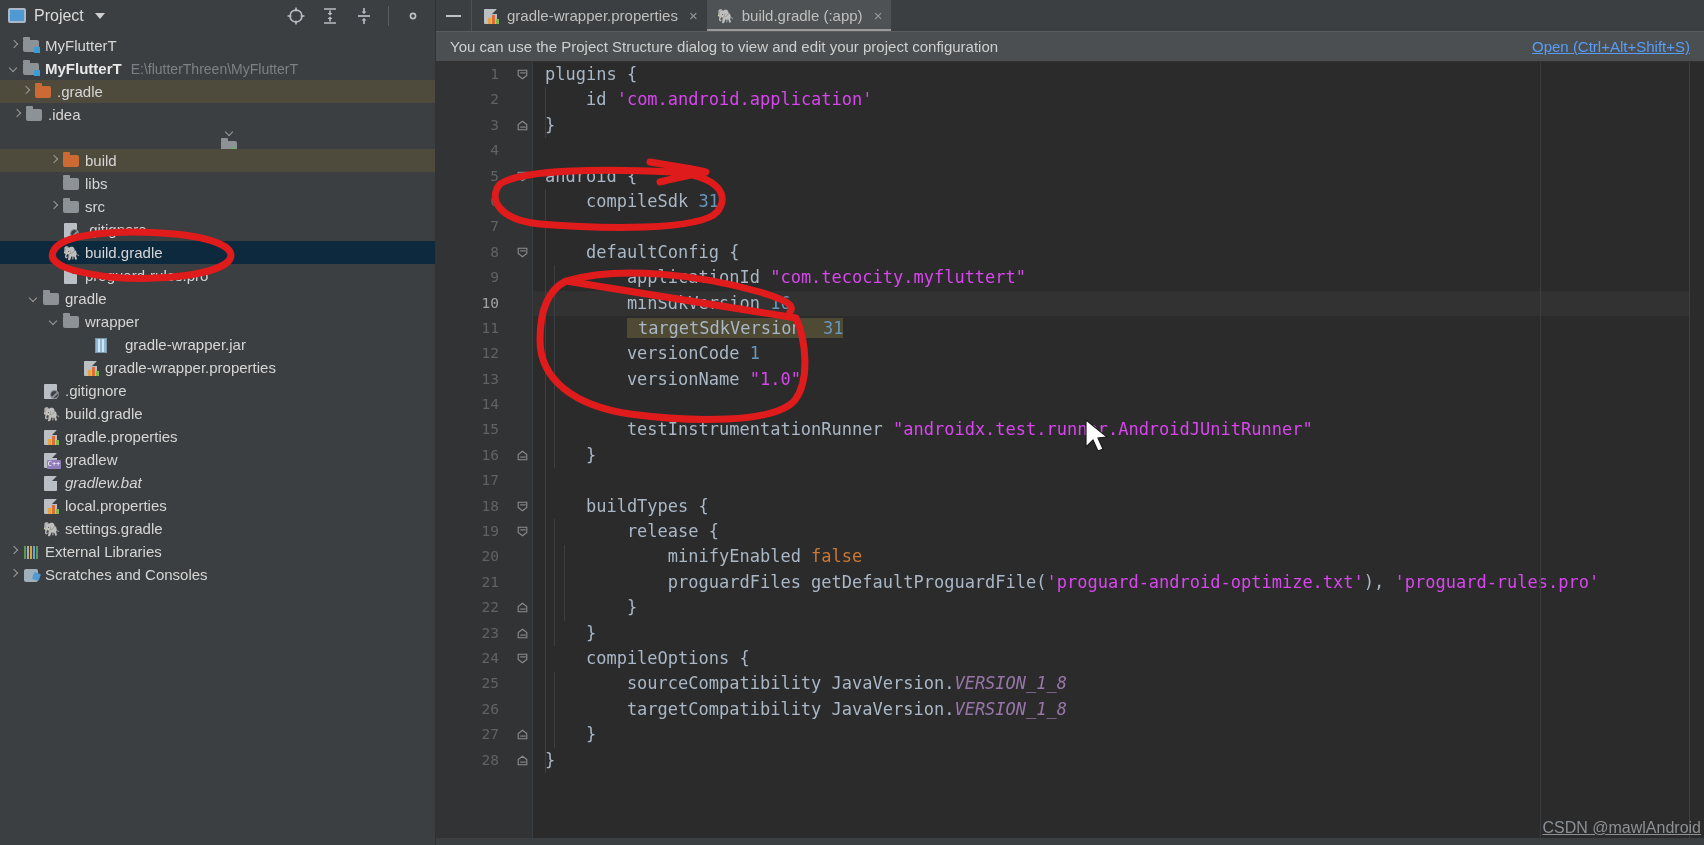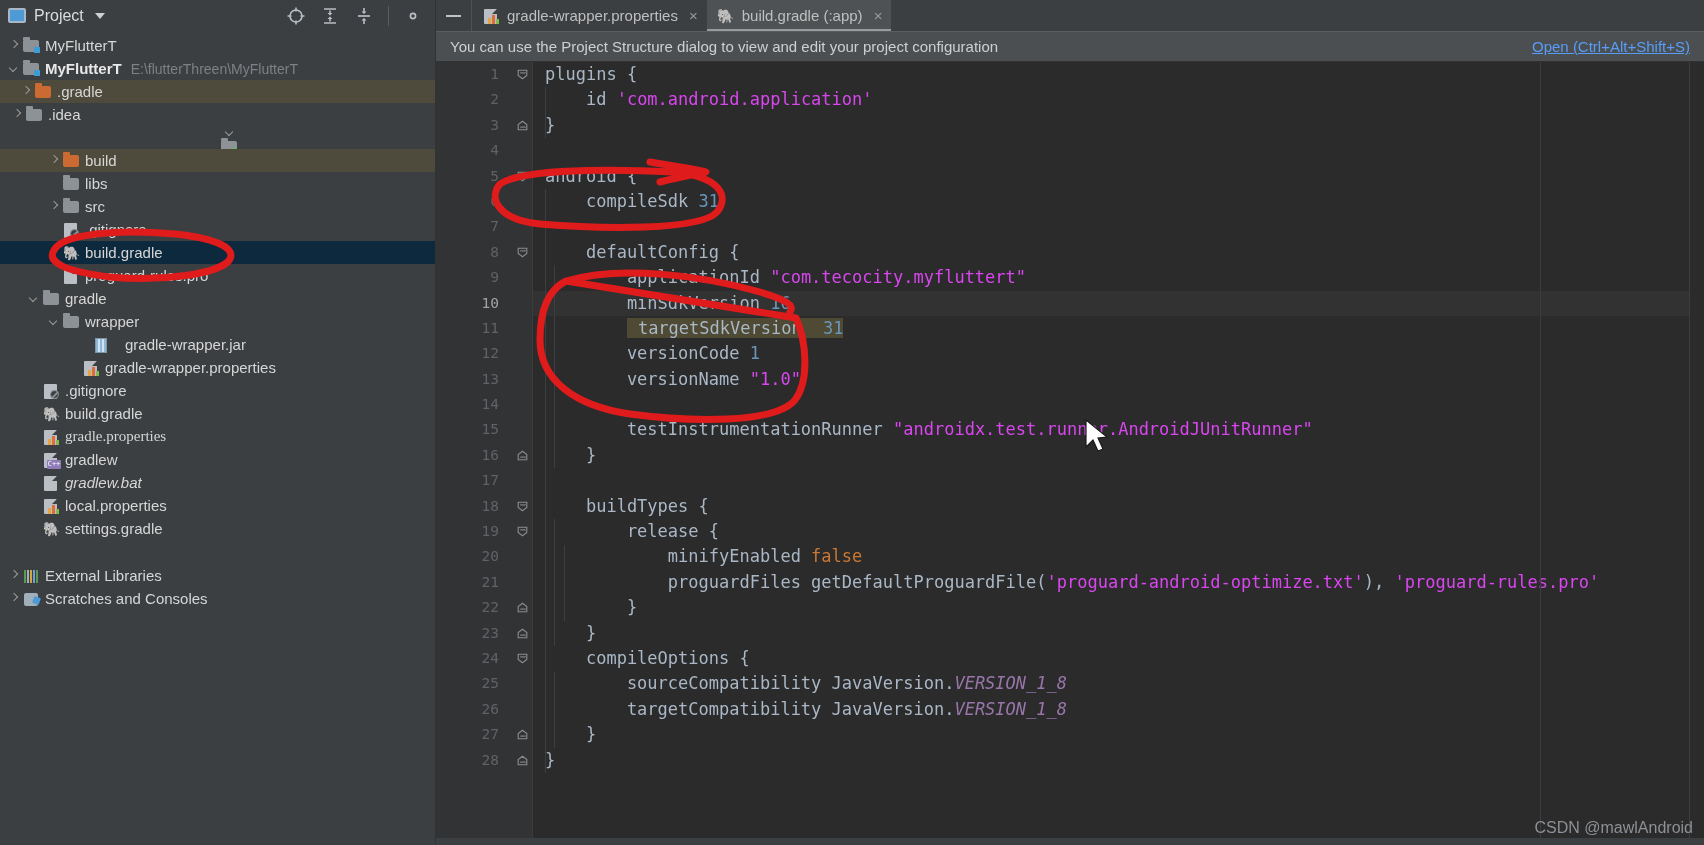--- a/index.html
+++ b/index.html
@@ -99,21 +99,21 @@
   .p{color:#9876aa;font-style:italic;}
   .t{color:#a9b7c6;}
   .hlv{background:#4e4a34;padding-left:11px;}
 
   .scroll-right{position:absolute;top:0;bottom:0;right:0;width:14px;background:#2b2b2b;border-left:1px solid #3c3f41;}
   .vsep{position:absolute;top:0;bottom:0;right:163px;width:1px;background:#3a3d3f;}
 
   
   .annot{position:absolute;left:0;top:0;width:1704px;height:845px;pointer-events:none;}
 
-  .watermark{position:absolute;right:11px;bottom:8px;font-size:16px;color:#8d9094;font-family:"Liberation Sans",sans-serif;}
+  .watermark{position:absolute;right:3px;bottom:8px;font-size:16px;color:#8d9094;font-family:"Liberation Sans",sans-serif;text-decoration:underline;}
   .statusbar{height:7px;flex:0 0 7px;background:#3c3f41;}
 </style>
 </head>
 <body>
 
 <div class="app">
   <div class="body-row">
 
     <div class="sidebar">
       <div class="sb-header">
@@ -282,21 +282,21 @@
             </span>
             <span class="lbl">.gitignore</span>
           </div>
           <div class="row" style="padding-left: 28px;">
             <span class="arrow"></span>
             <span class="ico">
               <span class="elephant">🐘</span>
             </span>
             <span class="lbl">build.gradle</span>
           </div>
-          <div class="row" style="padding-left: 28px; font-family: Liberation Serif, serif;">
+          <div class="row" style="padding-left: 28px;">
             <span class="arrow"></span>
             <span class="ico">
               <span class="file"></span>
               <span class="bars">
                 <i></i>
                 <i></i>
                 <i></i>
               </span>
             </span>
             <span class="lbl">gradle.properties</span>
@@ -328,21 +328,21 @@
             </span>
             <span class="lbl">local.properties</span>
           </div>
           <div class="row" style="padding-left: 28px;">
             <span class="arrow"></span>
             <span class="ico">
               <span class="elephant">🐘</span>
             </span>
             <span class="lbl">settings.gradle</span>
           </div>
-          <div class="row" style="padding-left: 8px; margin-top: 24px;">
+          <div class="row" style="padding-left: 8px;">
             <span class="arrow r"></span>
             <span class="ico">
               <span class="libico">
                 <i></i>
                 <i></i>
                 <i></i>
                 <i></i>
                 <i></i>
               </span>
             </span>

